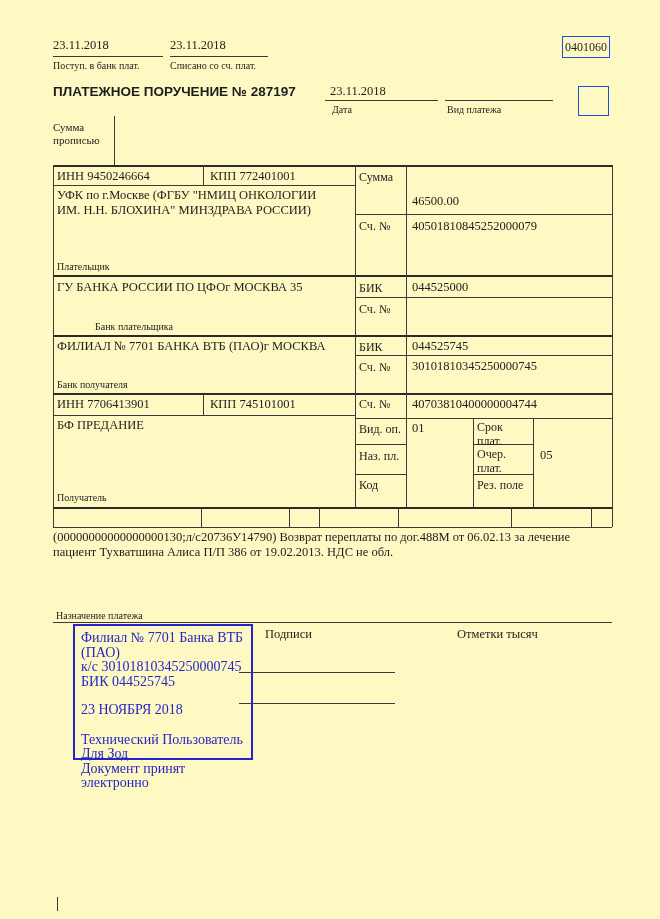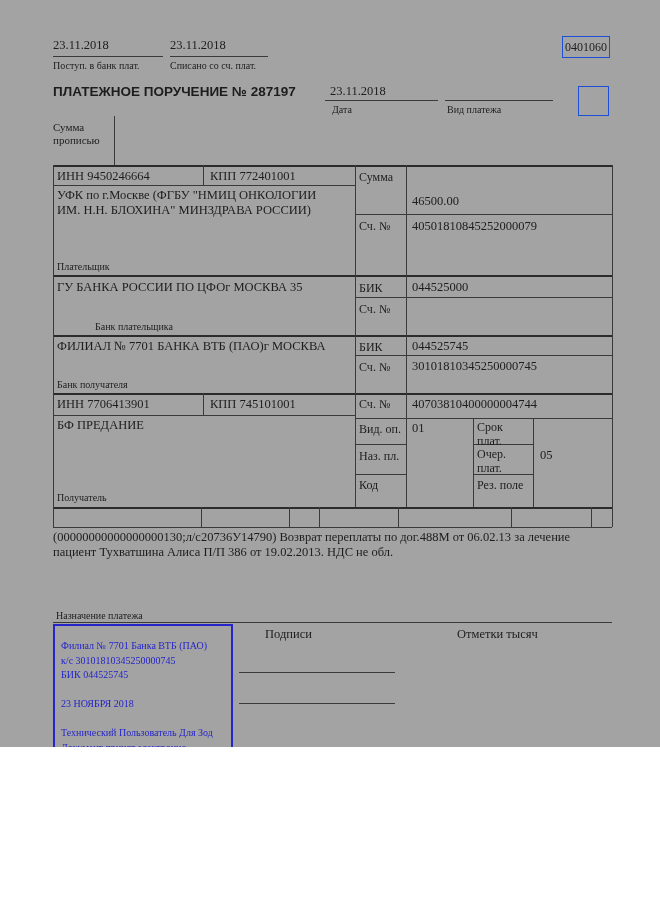--- a/index.html
+++ b/index.html
@@ -1,29 +1,29 @@
 <!DOCTYPE html>
 <html><head>
 <meta charset="utf-8">
 <style>
   html,body{margin:0;padding:0;background:#fff;}
-  .page{position:relative;width:660px;height:747px;background:#a3a3a3;overflow:hidden;
+  .page{position:relative;width:660px;height:919px;background:#fef9c3;overflow:hidden;
         font-family:"Liberation Serif",serif;color:#1d1d1d;}
   .abs{position:absolute;}
   .hl{position:absolute;background:#3a3a3a;height:1px;}
   .hl.th{height:2px;background:#2b2b2b;}
   .vl{position:absolute;background:#3a3a3a;width:1px;}
   .t13{font-size:12.5px;line-height:15px;}
   .t12{font-size:12px;line-height:14px;}
   .t10{font-size:10px;line-height:11px;}
   .t11{font-size:11px;line-height:12.5px;}
   .title{font-family:"Liberation Sans",sans-serif;font-weight:bold;font-size:13.5px;}
   .box{position:absolute;border:1px solid #1d4ed8;background:transparent;}
   .stamp{position:absolute;border:2px solid #2525c9;color:#2525c9;
-         font-size:10px;line-height:14.5px;padding:13px 6px;box-sizing:border-box;}
+         font-size:14px;line-height:14.5px;padding:5px 6px;box-sizing:border-box;margin-left:20px;}
   .stamp div{white-space:normal;}
   .nowrap{white-space:nowrap;}
 </style>
 </head>
 <body>
 
 <div class="page">
 
   <div class="abs t13 nowrap" style="left:53px;top:38px;">23.11.2018</div>
   <div class="hl" style="left:53px;top:56px;width:110px;"></div>

